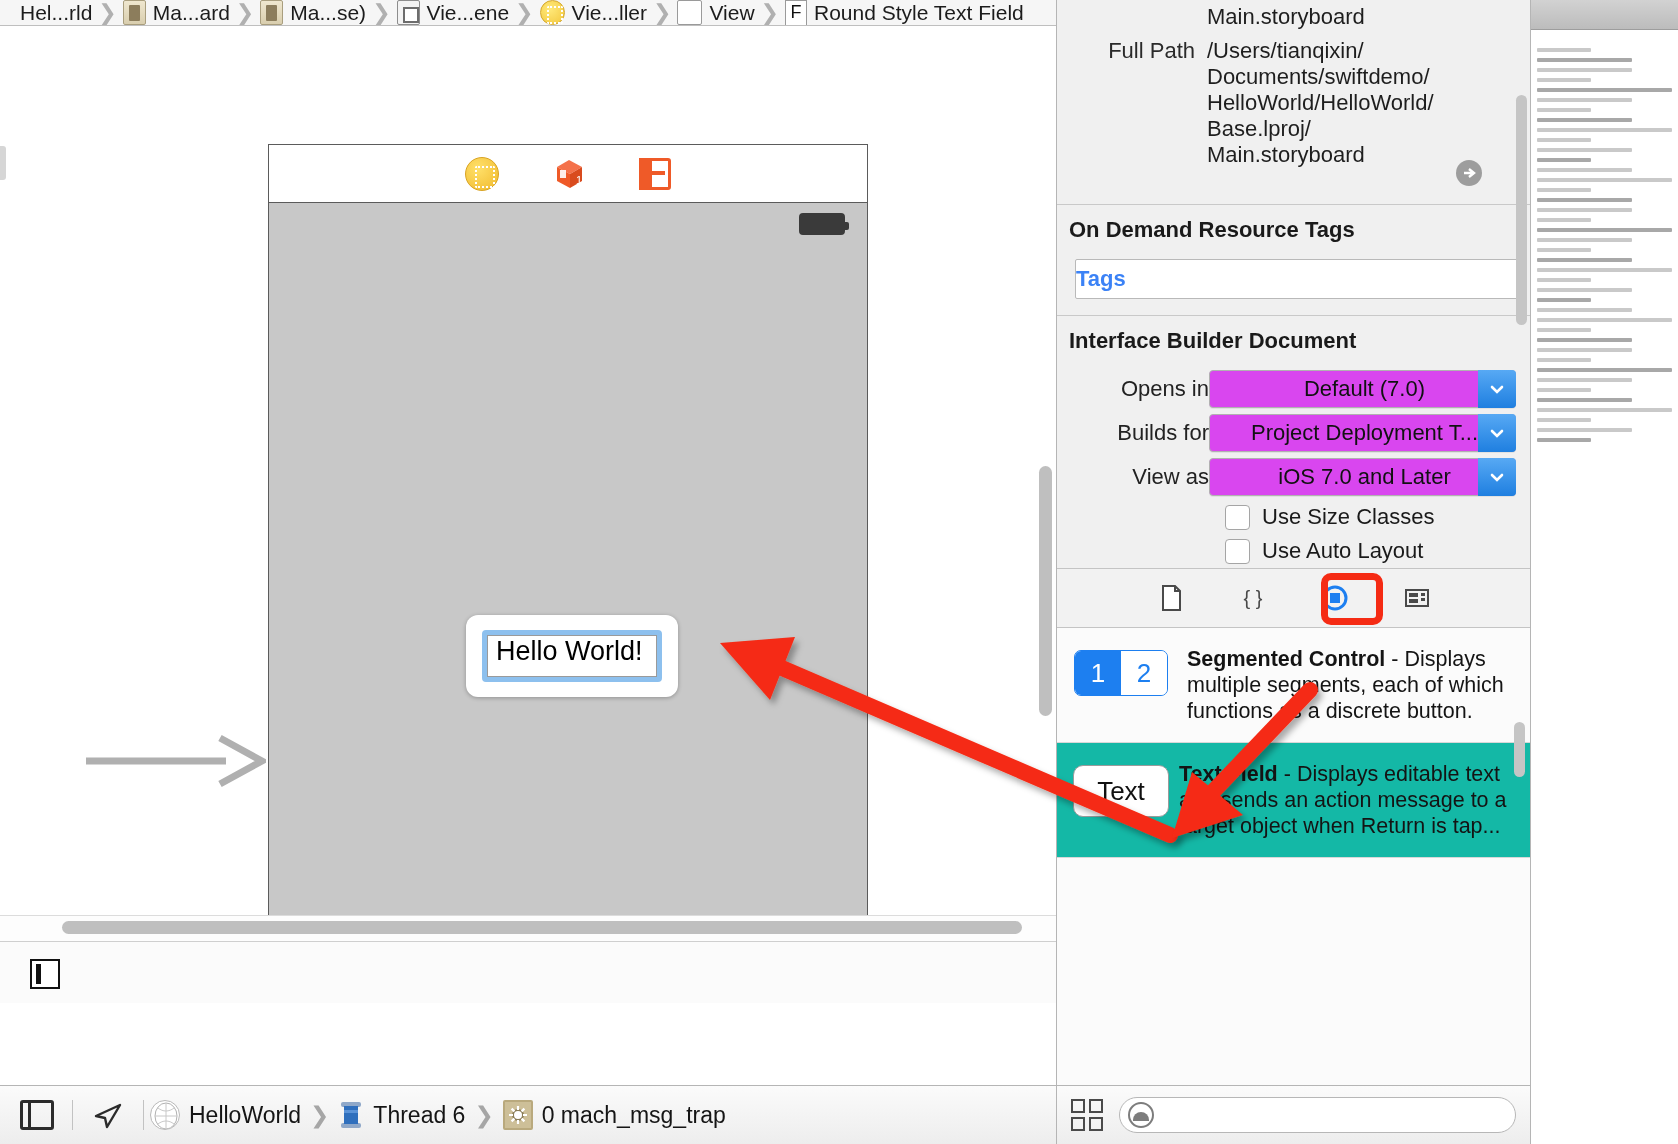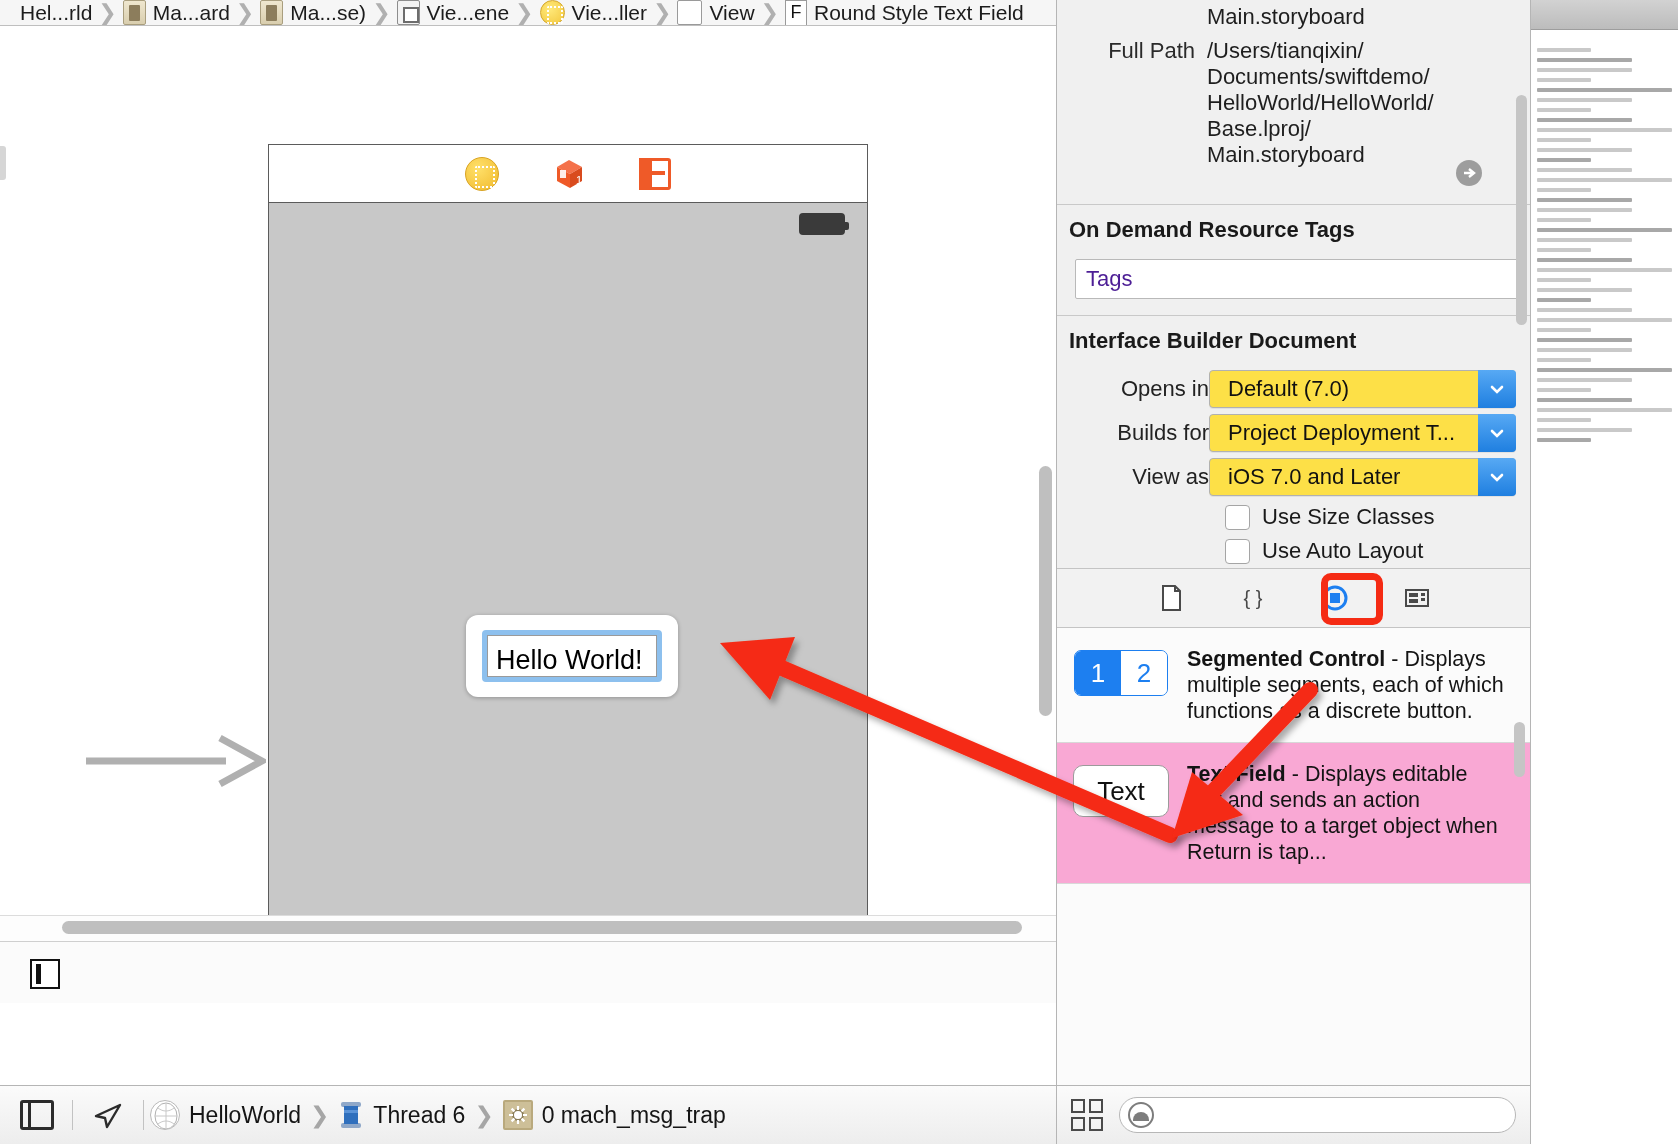--- a/index.html
+++ b/index.html
@@ -65,21 +65,21 @@
     background:#ffffff;border-radius:12px;
     box-shadow:0 1px 4px rgba(0,0,0,0.28);
     display:flex;align-items:center;justify-content:center;
   }
   .tf-sel{
     width:180px;height:52px;border:5px solid #8dc0ee;border-radius:4px;background:#fff;
     display:flex;align-items:center;
   }
   .tf-inner{
     width:100%;height:100%;border:1px solid #9a9a9a;background:#fff;
-    display:flex;align-items:flex-end;padding-left:8px;
+    display:flex;align-items:flex-start;padding-left:8px;
     font-size:27px;color:#000;
   }
 
   
   .grey-arrow{position:absolute;left:86px;top:700px;width:180px;height:70px;}
 
   
   .canvas-hscroll{
     position:absolute;left:0;bottom:-0px;width:1056px;height:26px;background:#fdfdfd;
     border-top:1px solid #dcdcdc;
@@ -126,30 +126,31 @@
   .insp-scroll{position:relative;flex:0 0 auto;height:568px;overflow:hidden;background:#f0f0f0;}
   .insp-vscroll{position:absolute;right:3px;top:95px;width:11px;height:230px;background:#c5c5c5;border-radius:6px;}
 
   .row{display:flex;padding:2px 14px 2px 0;font-size:22px;color:#1e1e1e;}
   .row .lbl{width:150px;text-align:right;padding-right:12px;color:#2a2a2a;flex:0 0 auto;}
   .row .val{flex:1;line-height:26px;}
   .sec-title{font-size:22px;font-weight:bold;color:#1a1a1a;padding:12px 0 10px 12px;}
   .hr{height:1px;background:#c9c9c9;margin:10px 0 0 0;}
   .tags-input{
     margin:6px 12px 16px 18px;height:40px;background:#fff;border:1px solid #b9b9b9;border-radius:2px;
-    display:flex;align-items:center;padding-left:10px;font-size:22px;color:#4c1d95;
+    display:flex;align-items:center;font-size:22px;color:#3b82f6;font-weight:bold;
   }
   .goto-arrow{position:absolute;right:48px;width:26px;height:26px;border-radius:50%;background:#9d9d9d;display:flex;align-items:center;justify-content:center;}
 
   .popup-row{display:flex;align-items:center;margin:6px 14px 0 0;font-size:22px;}
   .popup-row .lbl{width:152px;text-align:right;color:#222;}
   .popup{
-    flex:1;height:38px;background:#fde047;border:1px solid #b1b1b1;border-radius:4px;
-    display:flex;align-items:center;position:relative;padding-left:18px;font-size:22px;color:#111;
+    flex:1;height:38px;background:#d946ef;border:1px solid #b1b1b1;border-radius:4px;
+    display:flex;align-items:center;position:relative;padding-left:4px;font-size:22px;color:#111;
     box-shadow:0 1px 0 rgba(0,0,0,.06);
+    justify-content:center;
   }
   .popup .arrowbox{
     position:absolute;right:-1px;top:-1px;bottom:-1px;width:38px;
     background:linear-gradient(#57a9f4,#1f7fe0);border-radius:0 4px 4px 0;
     display:flex;align-items:center;justify-content:center;
   }
   .chk-row{display:flex;align-items:center;gap:12px;margin:8px 0 0 168px;font-size:22px;color:#1a1a1a;}
   .chk{width:25px;height:25px;background:#fff;border:1px solid #a5a5a5;border-radius:4px;flex:0 0 auto;}
 
   
@@ -158,21 +159,21 @@
     display:flex;align-items:center;justify-content:center;gap:52px;position:relative;
   }
   .lib-tab{width:30px;height:30px;position:relative;}
   .lib-highlight{
     position:absolute;left:264px;top:4px;width:62px;height:52px;
     border:7px solid #f52b14;border-radius:10px;box-sizing:border-box;
   }
   
   .lib-list{flex:1;background:#fbfbfb;overflow:hidden;position:relative;}
   .lib-item{display:flex;gap:16px;padding:18px 22px 18px 14px;border-bottom:1px solid #d8d8d8;}
-  .lib-item.alt{background:#f9a8d4;}
+  .lib-item.alt{background:#14b8a6;gap:8px;}
   .lib-thumb{width:100px;flex:0 0 auto;display:flex;align-items:flex-start;justify-content:center;padding-top:4px;}
   .lib-text{font-size:21.5px;line-height:26px;color:#141414;}
   .lib-text b{font-weight:bold;}
   .seg{display:flex;width:94px;height:46px;border:1px solid #1d7ff0;border-radius:7px;overflow:hidden;font-size:26px;}
   .seg .s1{flex:1;background:#1d7ff0;color:#fff;display:flex;align-items:center;justify-content:center;}
   .seg .s2{flex:1;background:#fff;color:#1d7ff0;display:flex;align-items:center;justify-content:center;}
   .txtfield-thumb{width:96px;height:52px;border:1px solid #9b9b9b;border-radius:10px;background:#fff;display:flex;align-items:center;justify-content:center;font-size:26px;color:#111;}
   .slider-thumb{width:100px;height:40px;position:relative;display:flex;align-items:center;}
   .slider-thumb .track-l{position:absolute;left:0;width:36px;height:4px;background:#1d7ff0;border-radius:2px;}
   .slider-thumb .track-r{position:absolute;right:0;width:36px;height:4px;background:#c9c9c9;border-radius:2px;}

